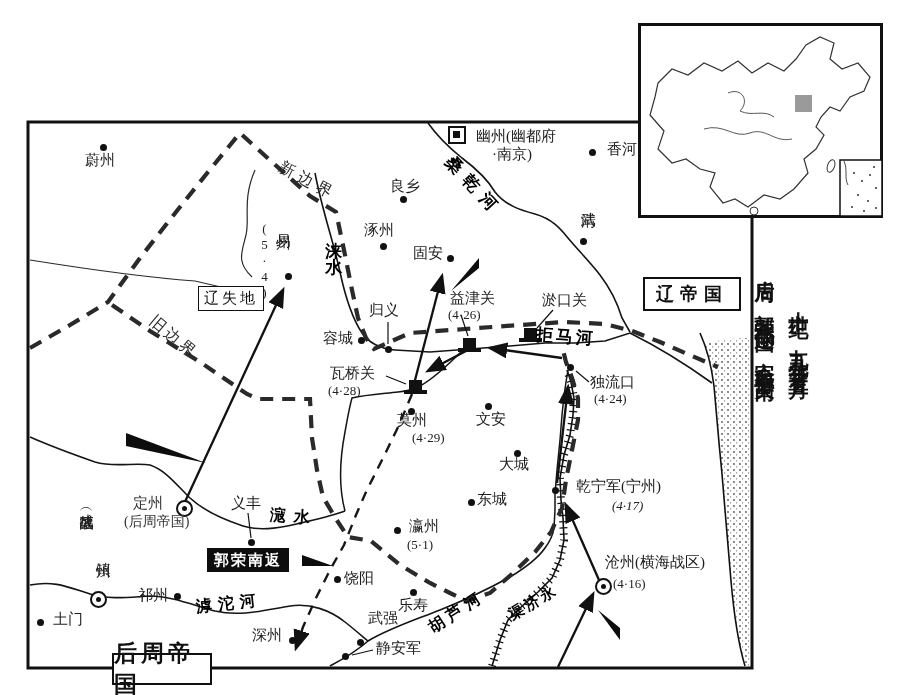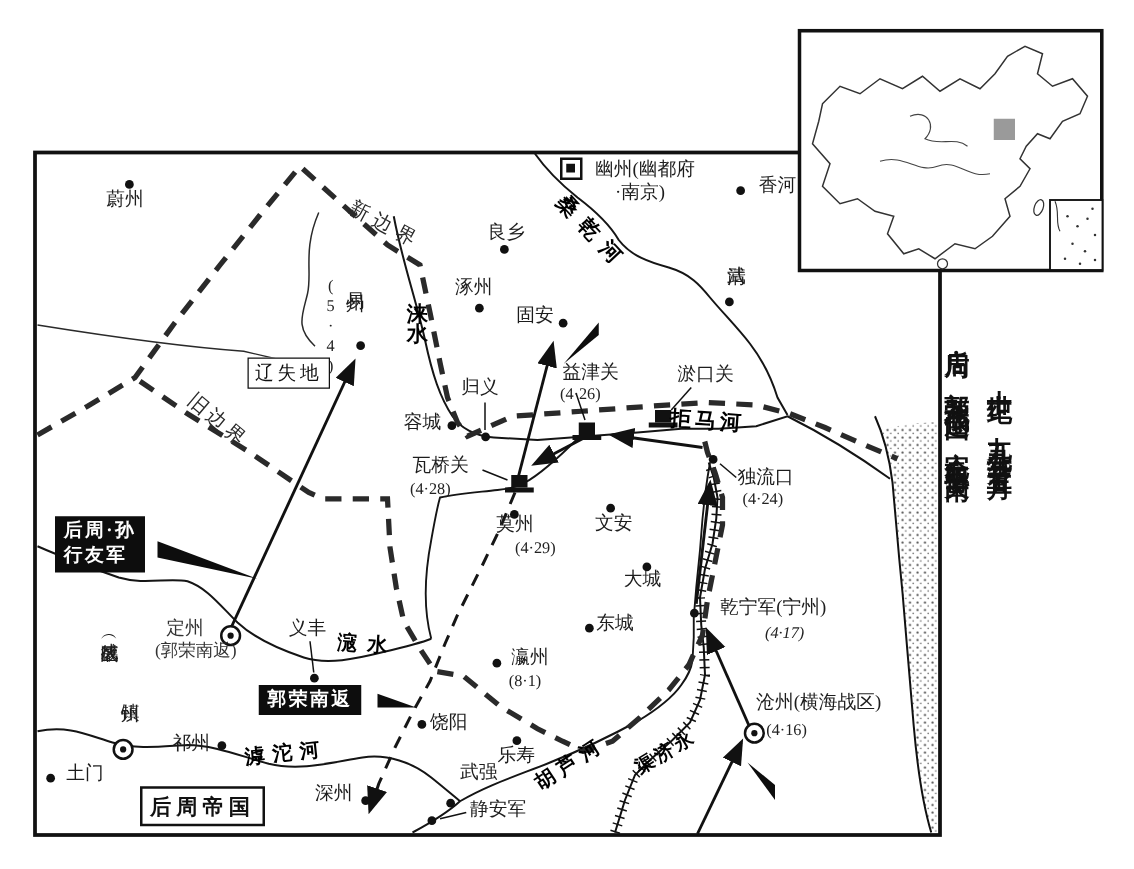--- a/index.html
+++ b/index.html
@@ -137,27 +137,27 @@
   <div class="lbl" style="left:590px;top:374px">独流口</div>
   <div class="lbl date" style="left:594px;top:392px">(4·24)</div>
   <div class="lbl" style="left:330px;top:365px">瓦桥关</div>
   <div class="lbl date" style="left:328px;top:384px">(4·28)</div>
   <div class="lbl" style="left:397px;top:412px">莫州</div>
   <div class="lbl date" style="left:412px;top:431px">(4·29)</div>
   <div class="lbl" style="left:476px;top:411px">文安</div>
   <div class="lbl" style="left:499px;top:456px">大城</div>
   <div class="lbl" style="left:477px;top:491px">东城</div>
   <div class="lbl" style="left:409px;top:518px">瀛州</div>
-  <div class="lbl date" style="left:407px;top:538px">(8·1)</div>
+  <div class="lbl date" style="left:407px;top:538px">(5·1)</div>
   <div class="lbl" style="left:576px;top:478px">乾宁军(宁州)</div>
   <div class="lbl date ital" style="left:612px;top:499px">(4·17)</div>
   <div class="lbl" style="left:605px;top:554px">沧州(横海战区)</div>
   <div class="lbl date" style="left:613px;top:577px">(4·16)</div>
   <div class="lbl" style="left:133px;top:495px;color:#333">定州</div>
-  <div class="lbl" style="left:124px;top:514px;color:#333;font-size:14px">(郭荣南返)</div>
+  <div class="lbl" style="left:124px;top:514px;color:#333;font-size:14px">(后周帝国)</div>
   <div class="lbl" style="left:231px;top:495px">义丰</div>
   <div class="lbl vert" style="left:95px;top:550px">镇州</div>
   <div class="lbl vert" style="left:79px;top:502px;font-size:14px">（成德战区）</div>
   <div class="lbl" style="left:138px;top:587px">祁州</div>
   <div class="lbl" style="left:344px;top:570px">饶阳</div>
   <div class="lbl" style="left:398px;top:597px">乐寿</div>
   <div class="lbl" style="left:368px;top:610px">武强</div>
   <div class="lbl" style="left:376px;top:640px">静安军</div>
   <div class="lbl" style="left:252px;top:627px">深州</div>
   <div class="lbl" style="left:53px;top:611px">土门</div>
@@ -165,31 +165,30 @@
   <div class="lbl riv" style="left:448px;top:150px;transform:rotate(47deg);letter-spacing:8px;font-size:17px">桑乾河</div>
   <div class="lbl riv vert" style="left:324px;top:228px;letter-spacing:16px;font-size:17px">涞水</div>
   <div class="lbl riv" style="left:536px;top:326px;transform:rotate(4deg);letter-spacing:3px;font-size:17px">拒马河</div>
   <div class="lbl riv" style="left:270px;top:506px;transform:rotate(4deg);letter-spacing:8px">滱水</div>
   <div class="lbl riv" style="left:196px;top:598px;transform:rotate(-6deg);letter-spacing:6px">滹沱河</div>
   <div class="lbl riv" style="left:430px;top:620px;transform:rotate(-33deg);letter-spacing:5px">胡芦河</div>
   <div class="lbl riv" style="left:510px;top:608px;transform:rotate(-31deg);letter-spacing:3px;font-size:15px">渠济永</div>
   <div class="lbl bdl" style="left:280px;top:157px;transform:rotate(28deg)">新边界</div>
   <div class="lbl bdl" style="left:152px;top:310px;transform:rotate(40deg);letter-spacing:3px">旧边界</div>
 
+  <div class="regionbox" style="left:643px;top:277px;width:94px;height:30px;font-size:18px;letter-spacing:6px">
+      <span>辽帝国</span>
+    </div>
   <div class="regionbox" style="left:198px;top:286px;width:64px;height:23px;font-size:15px;letter-spacing:3px;border-width:1.5px;font-weight:normal">
       <span>辽失地</span>
     </div>
-  <div class="regionbox" style="left:112px;top:629px;width:96px;height:28px;font-size:17px;letter-spacing:4px">
+  <div class="regionbox" style="left:112px;top:653px;width:96px;height:28px;font-size:23px;letter-spacing:4px">
       <span>后周帝国</span>
     </div>
 
-  <div class="armybox" style="left:44px;top:413px">
-    <div>后周·孙</div>
-    <div>行友军</div>
-  </div>
   <div class="armybox" style="left:207px;top:548px">
     <div>郭荣南返</div>
   </div>
 
   <div class="sidecol" style="left:786px;top:296px">十世纪·九五九年三月至五月</div>
   <div class="sidecol" style="left:752px;top:264px">后周·郭荣北伐辽国，完全取得关南</div>
 
   <svg style="left:638px;top:23px;z-index:8" width="245" height="195" viewBox="0 0 245 195">
     <rect x="1.5" y="1.5" width="242" height="192" fill="#ffffff" stroke="#111" stroke-width="3"></rect>
     <path d="M 20,60 L 34,46 L 50,52 L 66,40 L 84,48 L 100,38 L 114,50 L 130,40 L 146,48 L 158,36 L 168,22 L 182,14 L 196,20 L 192,36 L 204,46 L 220,40 L 232,54 L 226,68 L 212,74 L 202,88 L 192,84 L 183,94 L 178,104 L 186,112 L 178,126 L 166,136 L 170,150 L 156,166 L 142,176 L 126,172 L 110,184 L 97,176 L 85,180 L 72,164 L 77,150 L 62,146 L 48,136 L 34,140 L 20,126 L 26,108 L 12,92 L 17,74 Z" fill="none" stroke="#333" stroke-width="1.2"></path>

